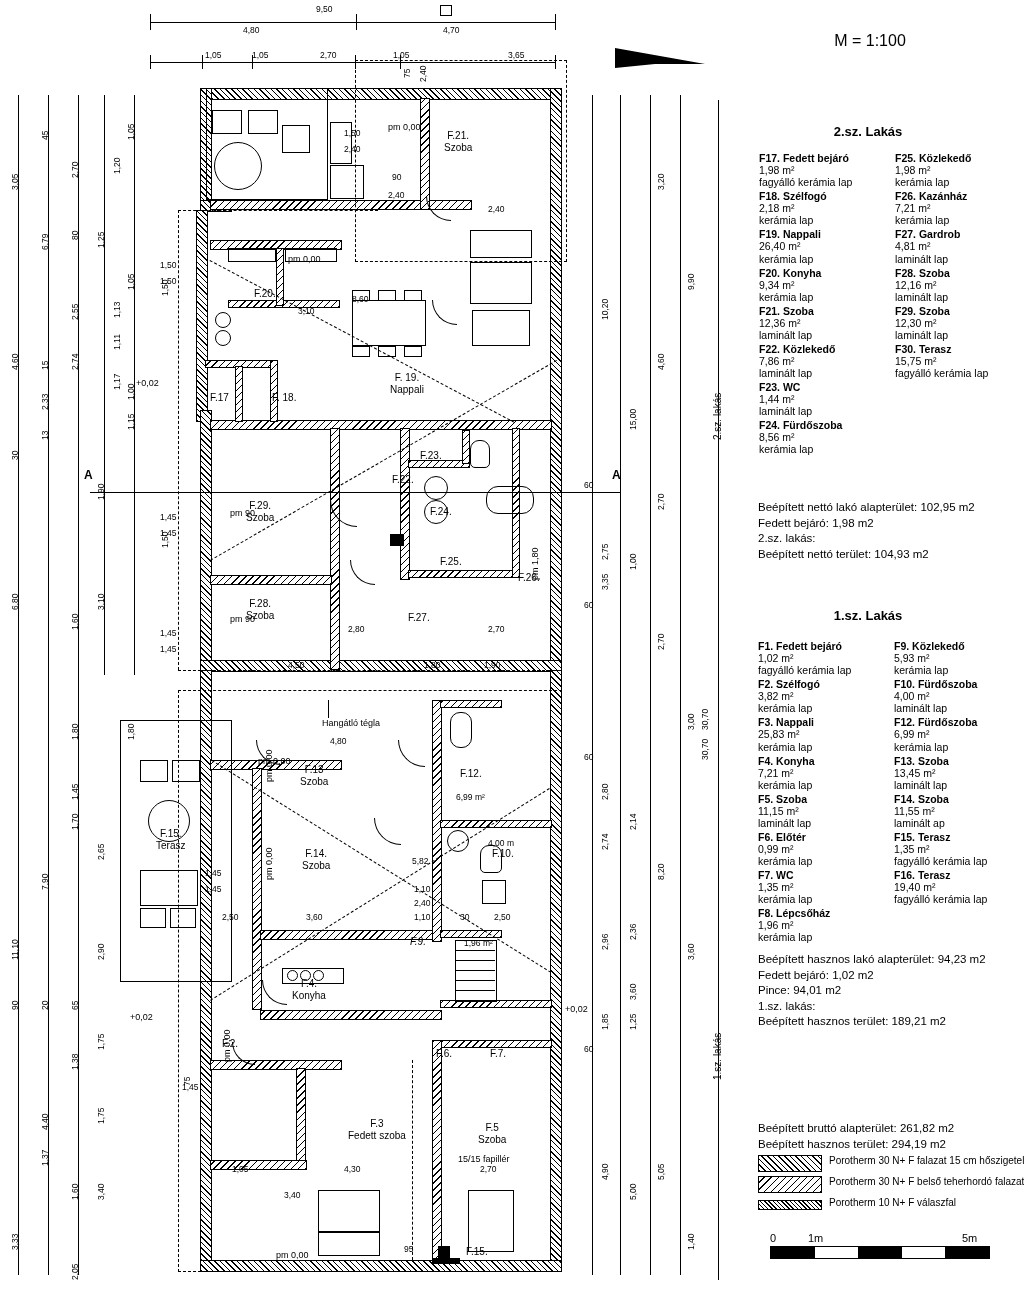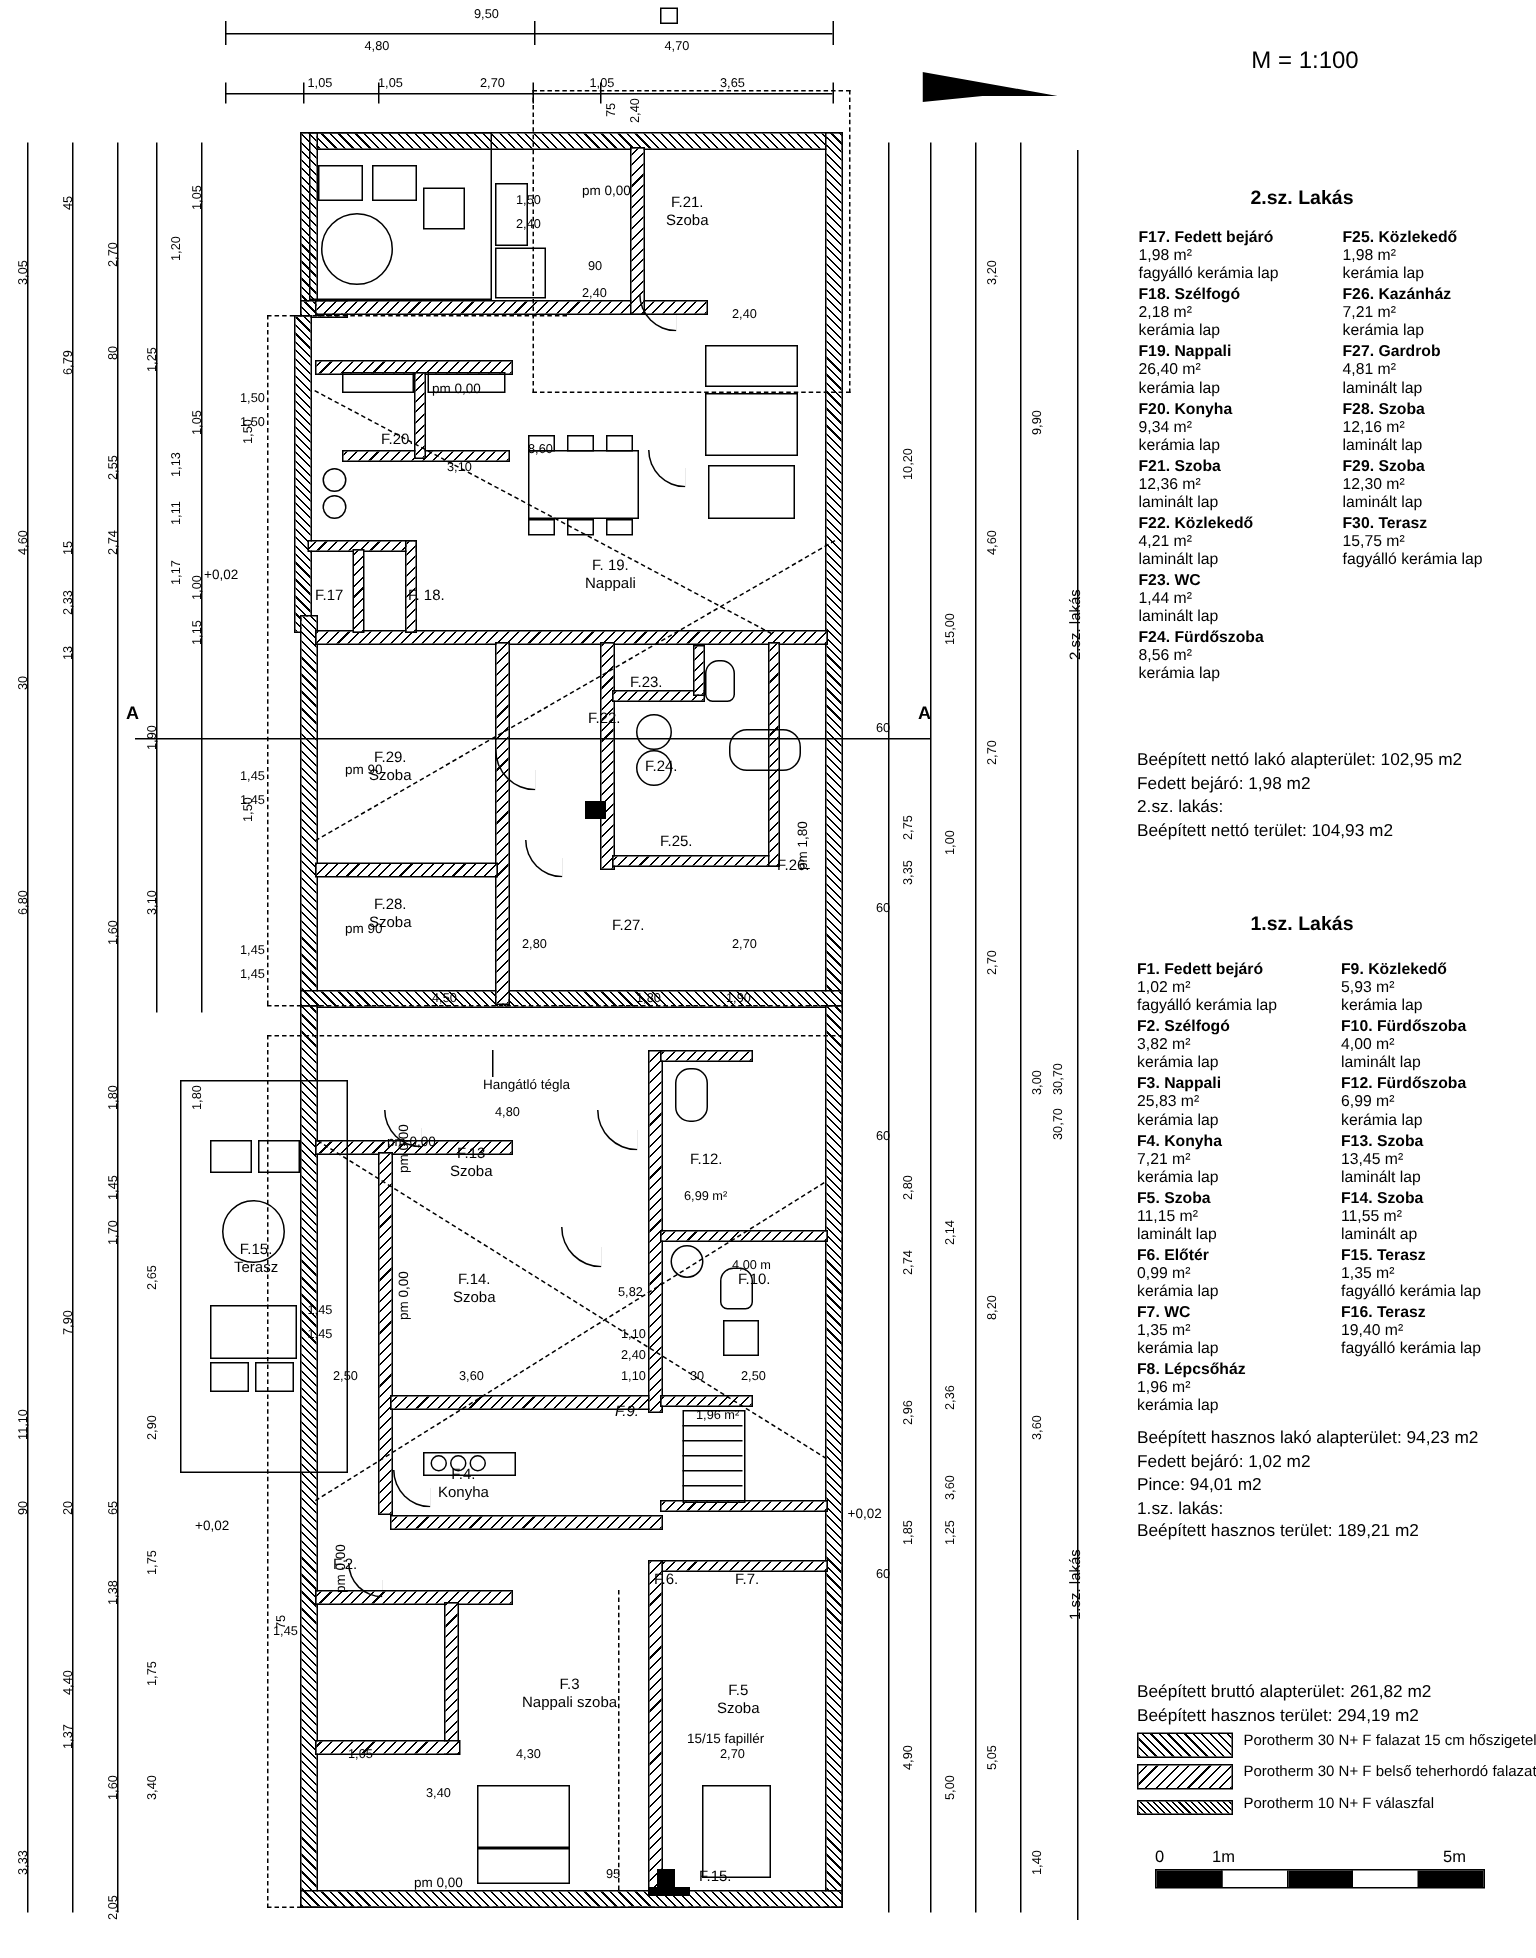--- a/index.html
+++ b/index.html
@@ -80,21 +80,21 @@
     <div class="ln v" style="left:150px;top:55px;height:14px;"></div>
     <div class="ln v" style="left:202px;top:55px;height:14px;"></div>
     <div class="ln v" style="left:252px;top:55px;height:14px;"></div>
     <div class="ln v" style="left:355px;top:55px;height:14px;"></div>
     <div class="ln v" style="left:400px;top:55px;height:14px;"></div>
     <div class="ln v" style="left:555px;top:55px;height:14px;"></div>
     <div class="dim" style="left:205px;top:50px;">1,05</div>
     <div class="dim" style="left:252px;top:50px;">1,05</div>
     <div class="dim" style="left:320px;top:50px;">2,70</div>
     <div class="dim" style="left:393px;top:50px;">1,05</div>
-    <div class="dim" style="left:480px;top:50px;text-align:right;">3,65</div>
+    <div class="dim" style="left:508px;top:50px;text-align:right;">3,65</div>
     <div class="vdim" style="left:402px;top:78px;">75</div>
     <div class="vdim" style="left:418px;top:82px;">2,40</div>
 
     <div class="wall" style="left:200px;top:88px;width:360px;height:10px;"></div>
     <div class="wall" style="left:200px;top:88px;width:10px;height:120px;"></div>
     <div class="wall" style="left:550px;top:88px;width:10px;height:580px;"></div>
     <div class="wall" style="left:200px;top:200px;width:30px;height:10px;"></div>
     <div class="wall" style="left:196px;top:210px;width:10px;height:210px;"></div>
     <div class="wall" style="left:200px;top:410px;width:10px;height:260px;"></div>
     <div class="wall" style="left:200px;top:660px;width:360px;height:10px;"></div>
@@ -255,21 +255,21 @@
       <span>F.15.</span><br><span>Terasz</span>
     </div>
     <div class="rmlbl" style="left:460px;top:768px;">F.12.</div>
     <div class="rmlbl" style="left:492px;top:848px;">F.10.</div>
     <div class="rmlbl" style="left:410px;top:936px;font-style:italic;">F.9.</div>
     <div class="rmlbl" style="left:292px;top:978px;">
       <span>F.4.</span><br><span>Konyha</span>
     </div>
     <div class="rmlbl" style="left:222px;top:1038px;">F.2.</div>
     <div class="rmlbl" style="left:348px;top:1118px;">
-      <span>F.3</span><br><span>Nappali szoba</span>
+      <span>F.3</span><br><span>Fedett szoba</span>
     </div>
     <div class="rmlbl" style="left:478px;top:1122px;">
       <span>F.5</span><br><span>Szoba</span>
     </div>
     <div class="rmlbl" style="left:466px;top:1246px;">F.15.</div>
     <div class="rmlbl" style="left:436px;top:1048px;">F.6.</div>
     <div class="rmlbl" style="left:490px;top:1048px;">F.7.</div>
 
     <div class="lbl" style="left:322px;top:718px;">Hangátló tégla</div>
     <div class="ln v" style="left:328px;top:700px;height:18px;"></div>
@@ -459,21 +459,21 @@
             <div class="ar">9,34 m²</div>
             <div class="fn">kerámia lap</div>
           </div>
         <div class="rm">
             <div class="nm">F21. Szoba</div>
             <div class="ar">12,36 m²</div>
             <div class="fn">laminált lap</div>
           </div>
         <div class="rm">
             <div class="nm">F22. Közlekedő</div>
-            <div class="ar">4,21 m²</div>
+            <div class="ar">7,86 m²</div>
             <div class="fn">laminált lap</div>
           </div>
         <div class="rm">
             <div class="nm">F23. WC</div>
             <div class="ar">1,44 m²</div>
             <div class="fn">laminált lap</div>
           </div>
         <div class="rm">
             <div class="nm">F24. Fürdőszoba</div>
             <div class="ar">8,56 m²</div>

